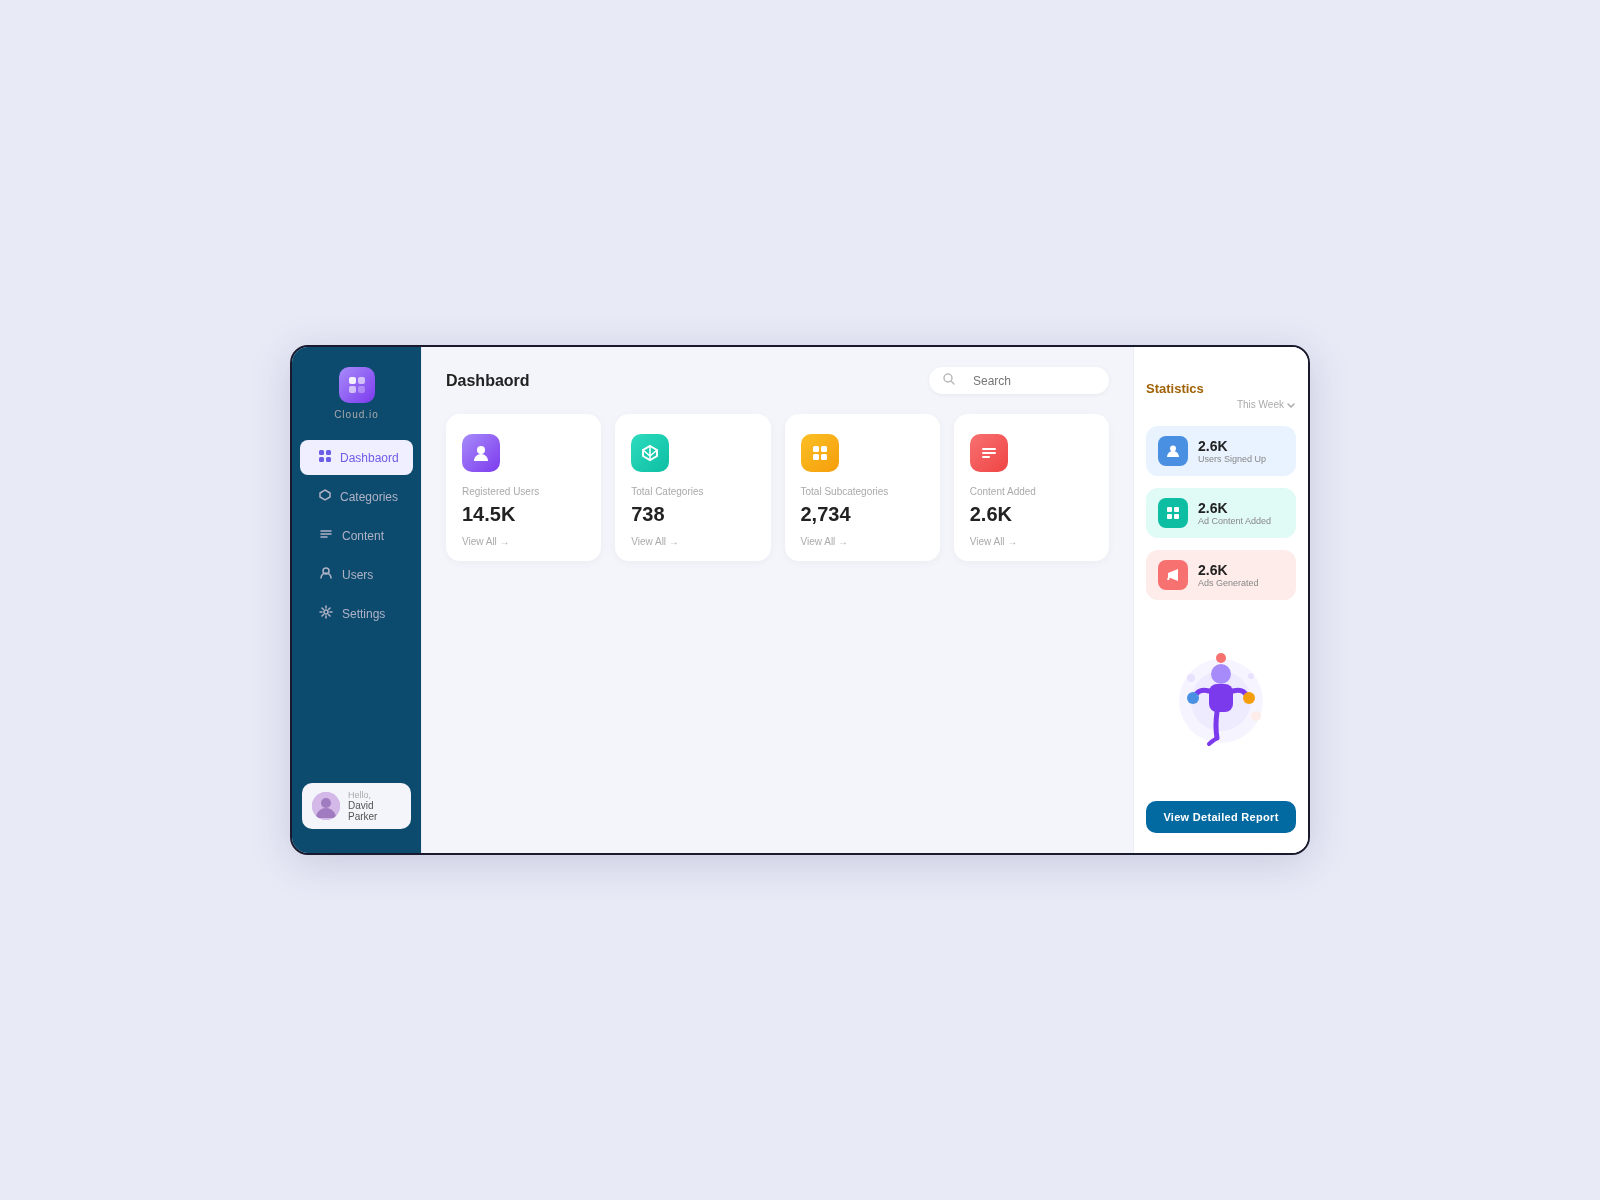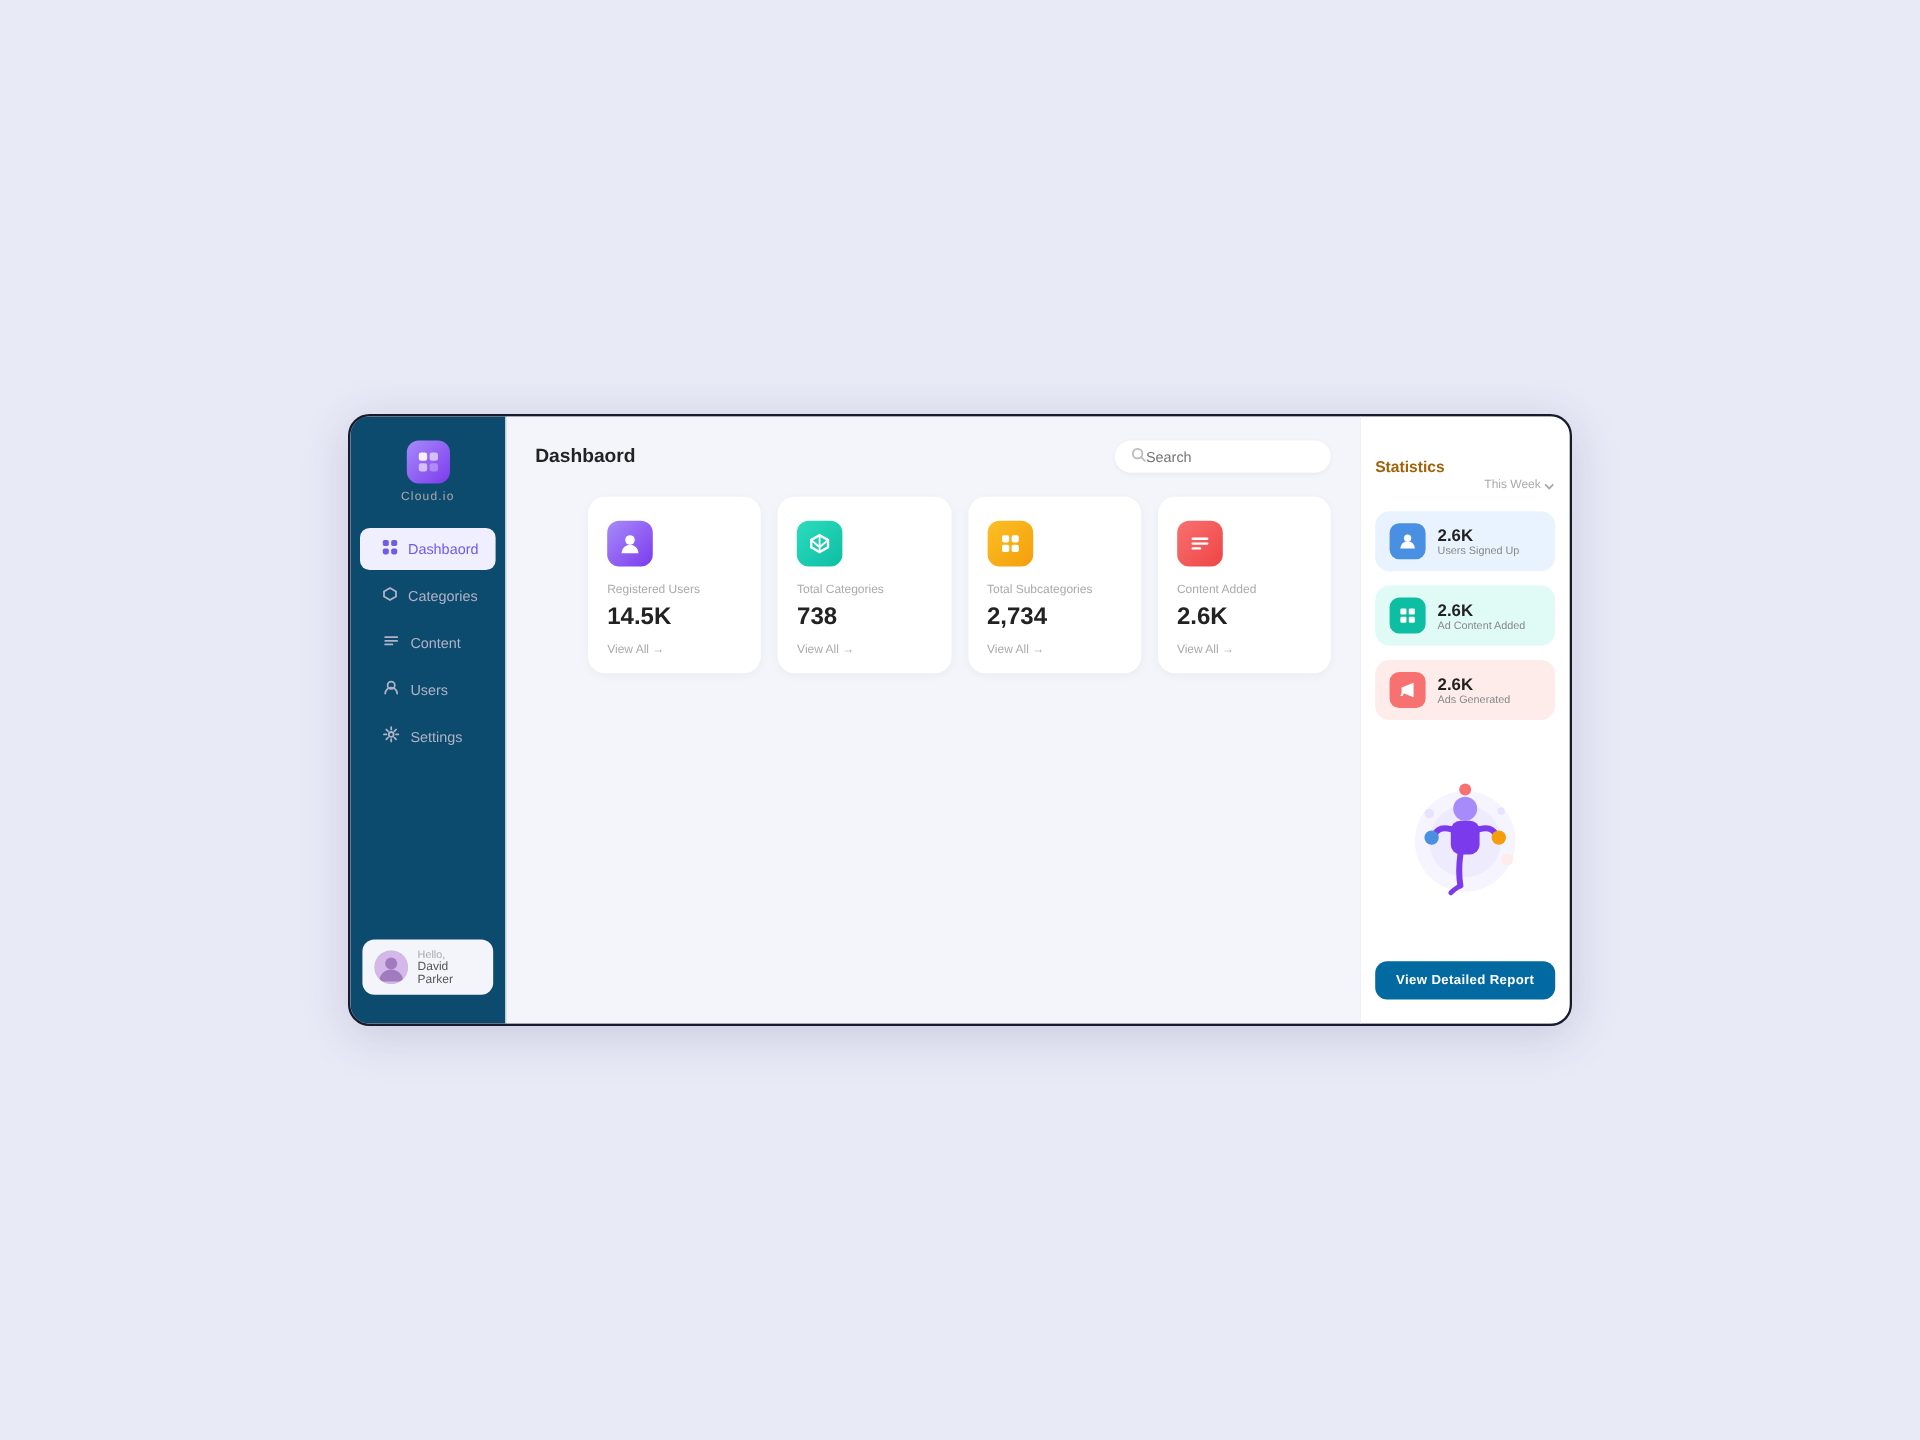--- a/index.html
+++ b/index.html
@@ -122,38 +122,37 @@
       font-size: 16px;
       font-weight: 700;
       color: #222;
     }
     .search-bar {
       display: flex;
       align-items: center;
       background: #fff;
       border-radius: 20px;
       padding: 6px 14px;
-      gap: 0;
+      gap: 18px;
       width: 180px;
       box-shadow: 0 1px 4px rgba(0,0,0,0.06);
     }
     .search-bar input {
       border: none;
       outline: none;
       background: transparent;
       font-size: 12px;
       color: #aaa;
       width: 100%;
     }
     .search-icon { color: #bbb; font-size: 12px; }
     .stat-cards {
       display: grid;
       grid-template-columns: repeat(4, 1fr);
       gap: 14px;
-      margin-left: 44px;
     }
     .stat-card {
       background: #fff;
       border-radius: 14px;
       padding: 20px 16px 14px 16px;
       box-shadow: 0 2px 8px rgba(0,0,0,0.04);
       display: flex;
       flex-direction: column;
       gap: 6px;
     }

